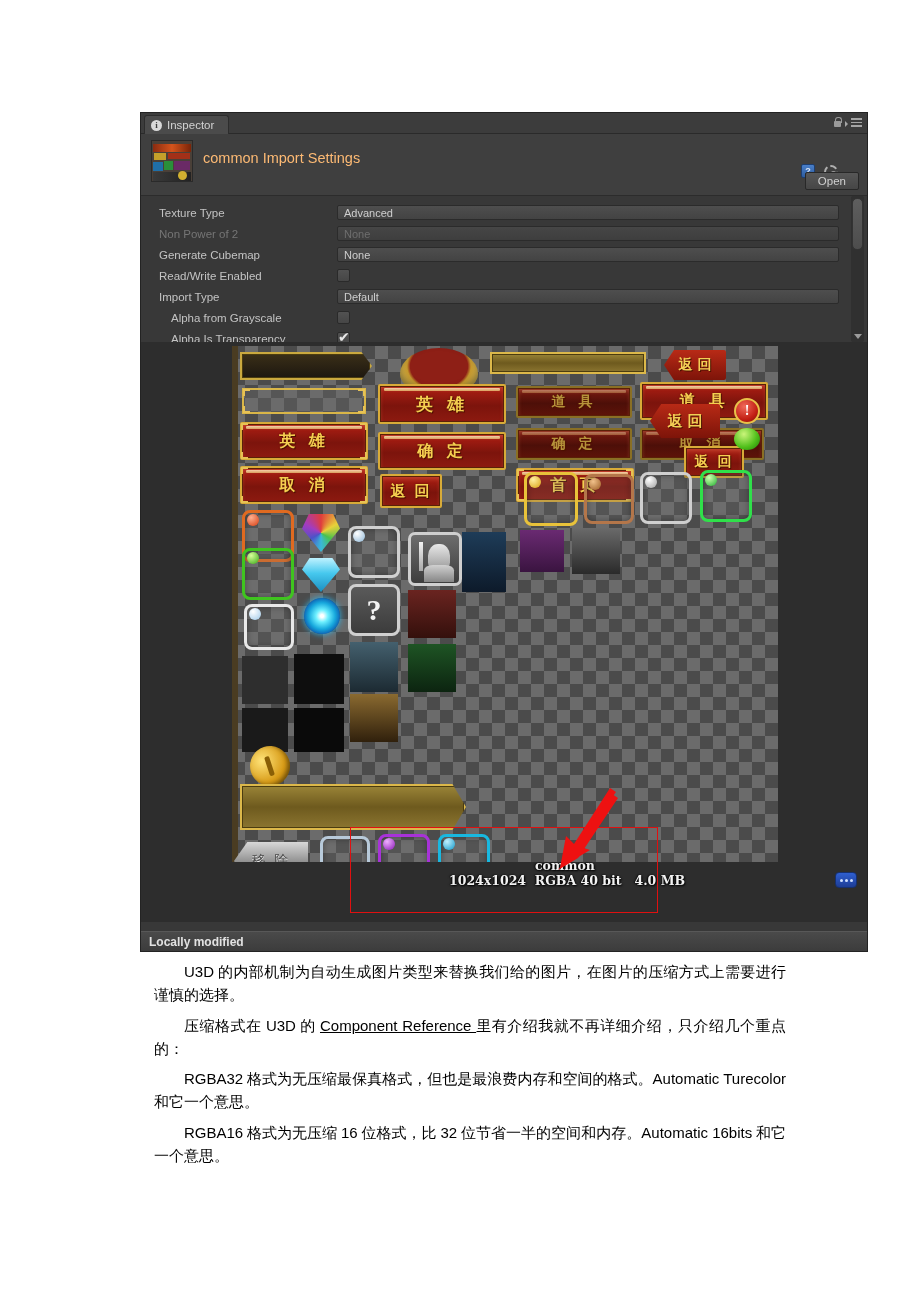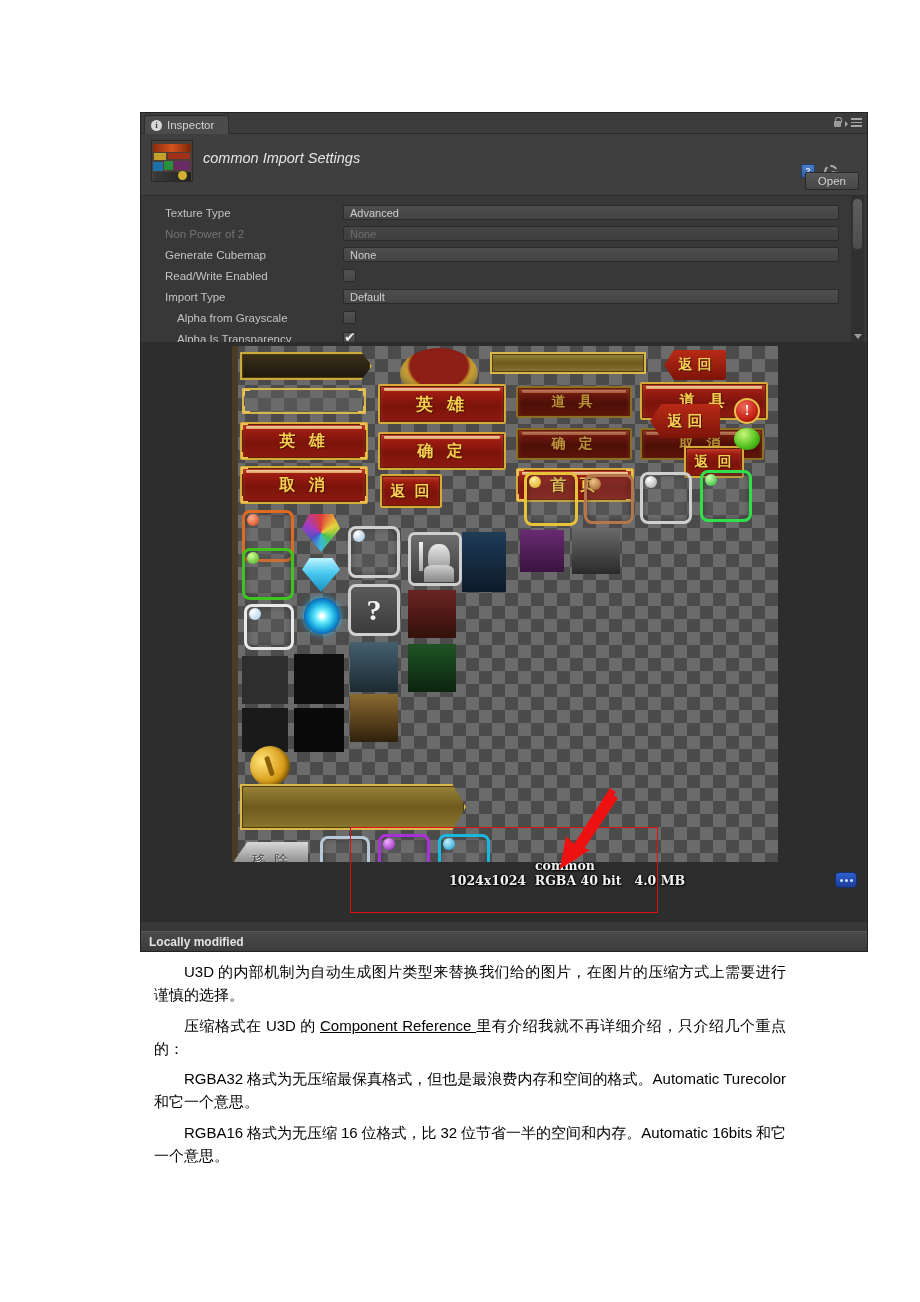--- a/index.html
+++ b/index.html
@@ -93,21 +93,21 @@
   .asset-thumb .t1{position:absolute;left:1px;top:3px;width:38px;height:8px;background:linear-gradient(90deg,#8a2b10,#d4541c,#7a2408);}
   .asset-thumb .t2{position:absolute;left:2px;top:12px;width:12px;height:7px;background:#c4a02a;}
   .asset-thumb .t3{position:absolute;left:16px;top:12px;width:22px;height:6px;background:#a33018;}
   .asset-thumb .t4{position:absolute;left:1px;top:21px;width:10px;height:9px;background:#1f6fa8;}
   .asset-thumb .t5{position:absolute;left:12px;top:20px;width:9px;height:9px;background:#2a8f3a;}
   .asset-thumb .t6{position:absolute;left:22px;top:20px;width:16px;height:9px;background:#6a2a66;}
   .asset-thumb .t7{position:absolute;left:1px;top:31px;width:38px;height:9px;background:linear-gradient(90deg,#3a3a3a,#222);}
   .asset-thumb .t8{position:absolute;left:26px;top:30px;width:9px;height:9px;background:#d0b030;border-radius:50%;}
   .asset-title {
     position: absolute; left: 62px; top: 16px;
-    font-size: 14.5px; color: #e5e5e5; font-style: italic;
+    font-size: 14.5px; color: #fdba74;
   }
   .hdr-icons {
     position: absolute; right: 30px; top: 30px;
     display: flex; align-items: center; gap: 8px;
   }
   .book-icon {
     width: 14px; height: 14px; border-radius: 2px;
     background: linear-gradient(#4a7fc8,#2e5da0);
     border: 1px solid #1d3e70;
     color: #dfe9f7; font-size: 9px; font-weight: bold;
@@ -129,21 +129,21 @@
     background: linear-gradient(#575757,#464646);
     border: 1px solid #282828;
     border-radius: 2px;
     color: #cfcfcf; font-size: 11.5px;
   }
 
   
   .props {
     position: relative;
     background: #383838;
-    padding: 6px 0 0 16px;
+    padding: 6px 0 0 10px;
     height: 146px;
   }
   .prop-row {
     display: flex; align-items: center;
     height: 21px;
     padding-left: 8px;
   }
   .prop-label {
     width: 178px;
     color: #c3c3c3;

